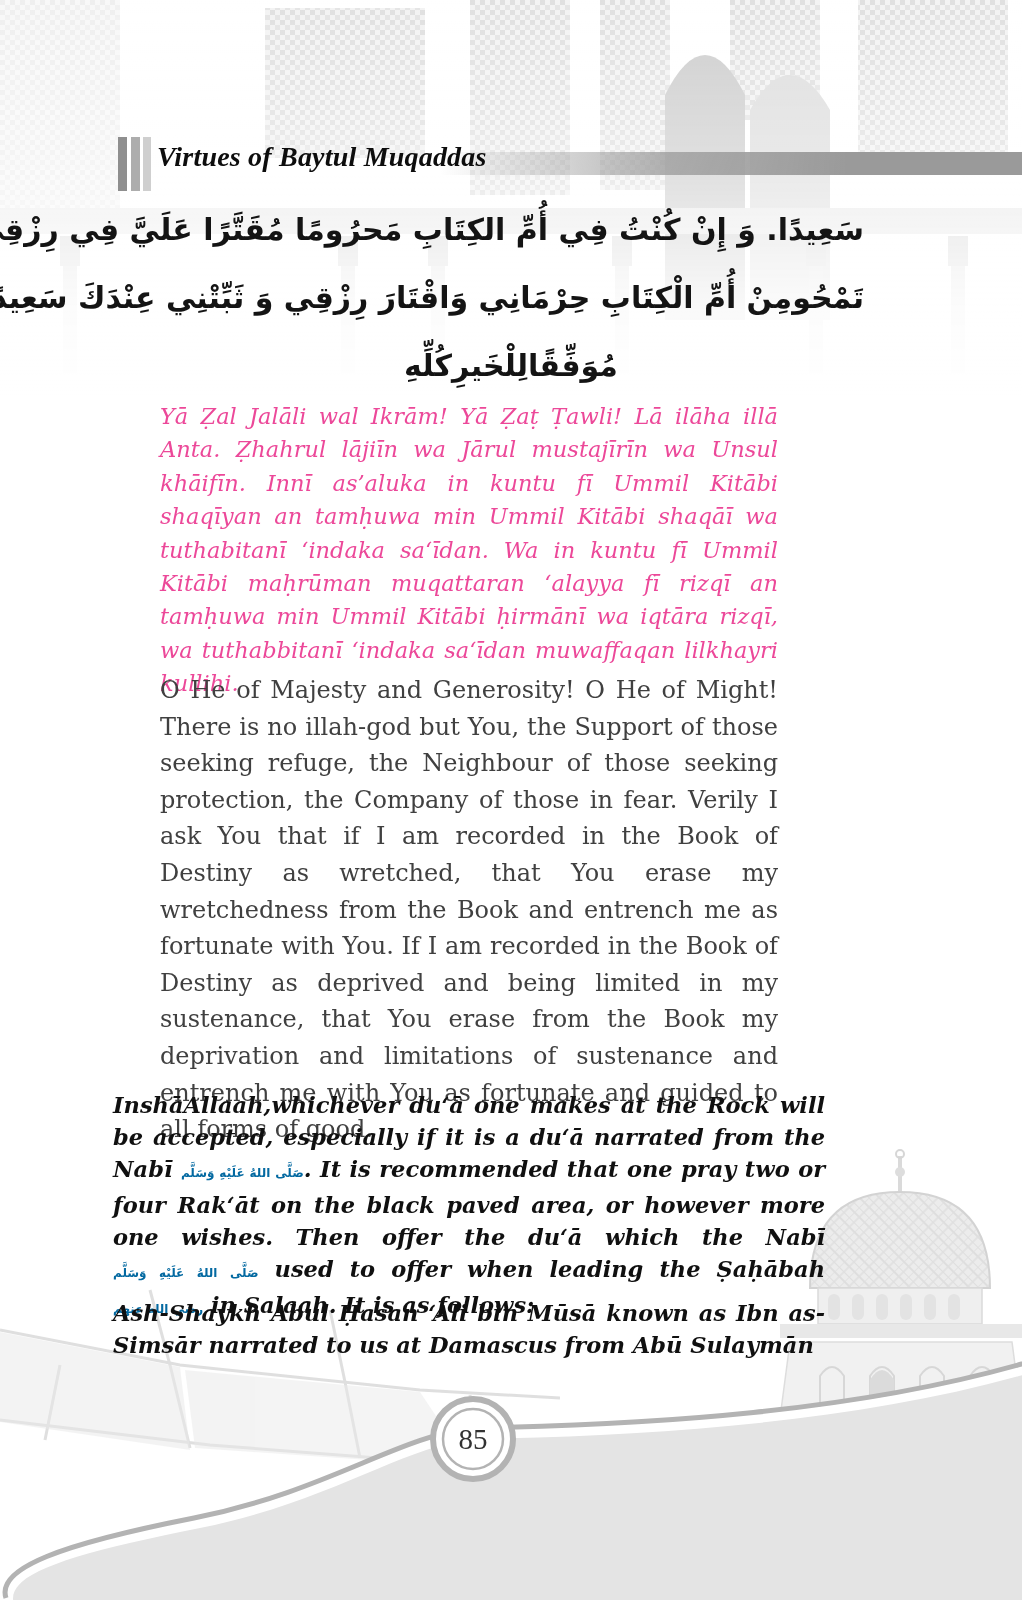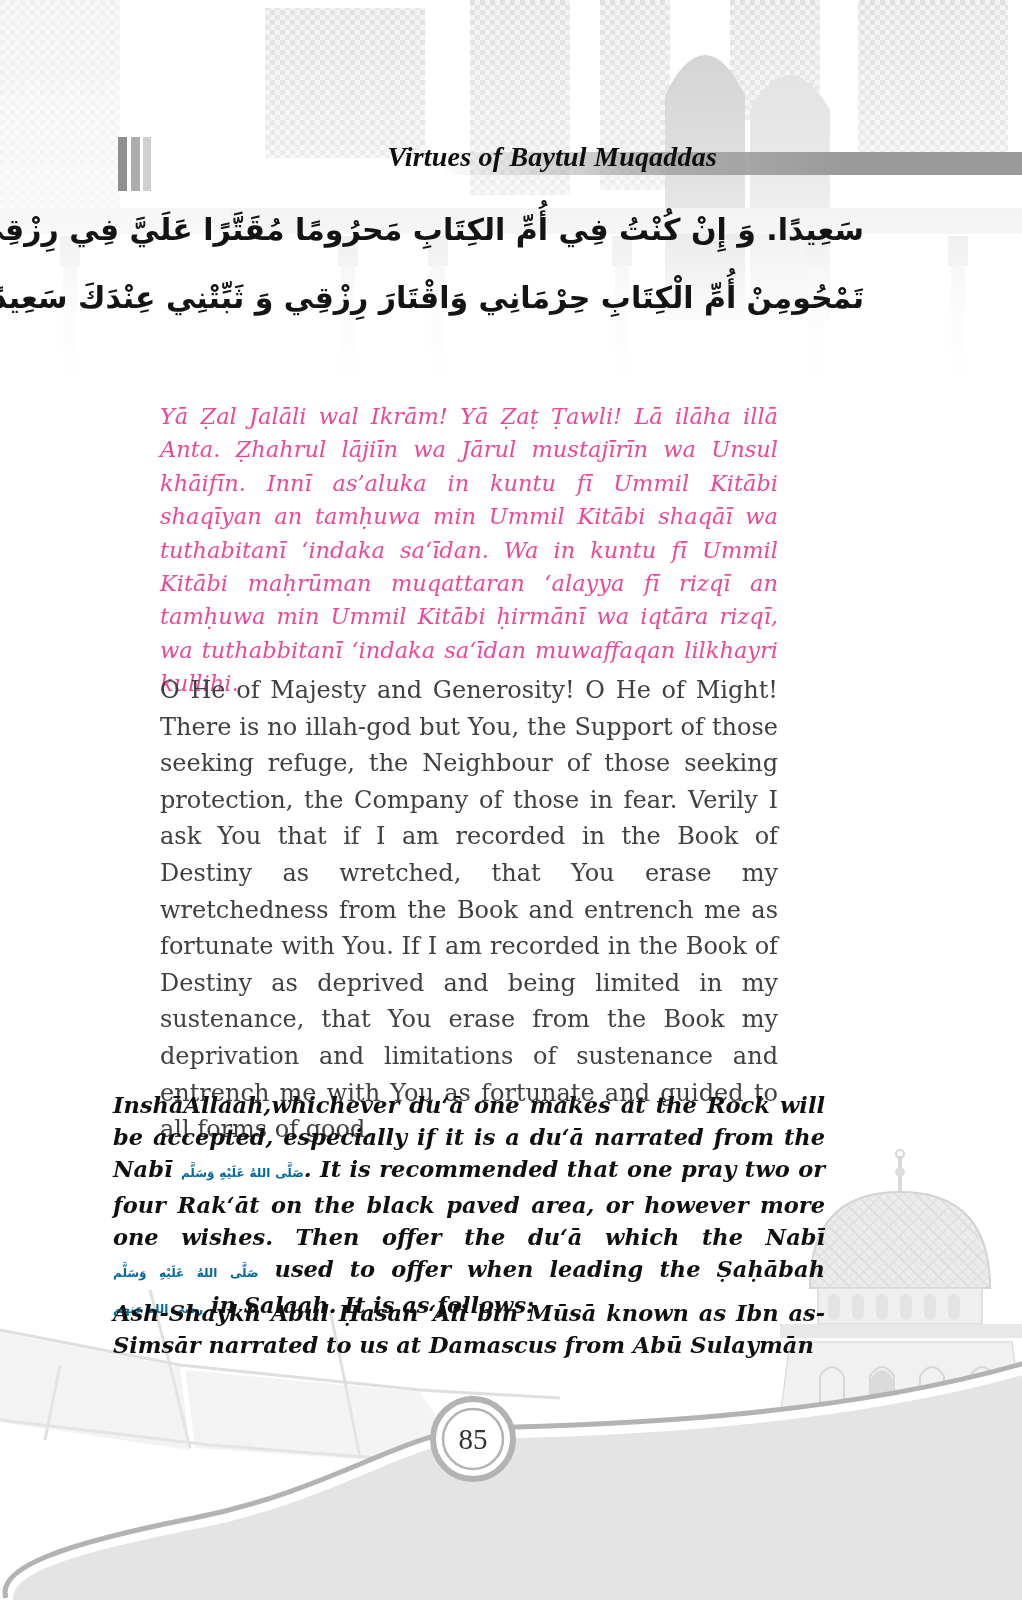--- a/index.html
+++ b/index.html
@@ -21,21 +21,21 @@
   .accent-bars .b1{left:0;width:9px;background:#8f8f8f;}
   .accent-bars .b2{left:13px;width:9px;background:#adadad;}
   .accent-bars .b3{left:25px;width:8px;background:#cfcfcf;}
   .title-band{
     position:absolute;top:152px;left:440px;width:582px;height:23px;
     background:linear-gradient(90deg,rgba(154,154,154,0) 0%,rgba(154,154,154,.75) 38%,#9a9a9a 70%);
   }
   .page-title{
     position:absolute;top:141px;left:157px;width:560px;
     font-family:"Liberation Serif",serif;font-weight:bold;font-style:italic;
-    font-size:28px;color:#0d0d0d;letter-spacing:.2px;white-space:nowrap;text-align:right;
+    font-size:28px;color:#0d0d0d;letter-spacing:.2px;white-space:nowrap;
   }
   
   .arabic{
     position:absolute;top:196px;left:158px;width:706px;z-index:2;
     direction:rtl;font-family:"DejaVu Sans",sans-serif;font-weight:bold;
     font-size:30px;color:#141414;
   }
   .ar-line{height:68px;line-height:68px;text-align:center;white-space:nowrap;}
   .ar-just{text-align:justify;text-align-last:justify;}
   .translit{
@@ -115,20 +115,21 @@
         <i class="b1"></i>
         <i class="b2"></i>
         <i class="b3"></i>
       </div>
     <div class="page-title">Virtues of Baytul Muqaddas</div>
   </div>
 
   <div class="arabic">
     <div class="ar-line ar-just">سَعِيدًا. وَ إِنْ كُنْتُ فِي أُمِّ الكِتَابِ مَحرُومًا مُقَتَّرًا عَلَيَّ فِي رِزْقِي أَنْ</div>
     <div class="ar-line ar-just">تَمْحُومِنْ أُمِّ الْكِتَابِ حِرْمَانِي وَاقْتَارَ رِزْقِي وَ ثَبِّتْنِي عِنْدَكَ سَعِيدًا</div>
+    <div class="ar-line">مُوَفِّقًالِلْخَيرِكُلِّهِ</div>
   </div>
 
   <div class="translit">Yā Ẓal Jalāli wal Ikrām! Yā Ẓaṭ Ṭawli! Lā ilāha illā Anta. Ẓhahrul lājiīn wa Jārul mustajīrīn wa Unsul khāifīn. Innī as’aluka in kuntu fī Ummil Kitābi shaqīyan an tamḥuwa min Ummil Kitābi shaqāī wa tuthabitanī ‘indaka sa‘īdan. Wa in kuntu fī Ummil Kitābi maḥrūman muqattaran ‘alayya fī rizqī an tamḥuwa min Ummil Kitābi ḥirmānī wa iqtāra rizqī, wa tuthabbitanī ‘indaka sa‘īdan muwaffaqan lilkhayri kullihi.</div>
 
   <div class="translation">O He of Majesty and Generosity! O He of Might! There is no illah-god but You, the Support of those seeking refuge, the Neighbour of those seeking protection, the Company of those in fear. Verily I ask You that if I am recorded in the Book of Destiny as wretched, that You erase my wretchedness from the Book and entrench me as fortunate with You. If I  am recorded in the Book of Destiny as deprived and being limited in my sustenance, that You erase from the Book my deprivation and limitations of sustenance and  entrench me with You as fortunate and guided to all forms of good.</div>
 
   <svg class="stone-bg" viewBox="0 0 560 240" aria-hidden="true">
     <g stroke="#b9b9b9" stroke-width="3" fill="none" opacity="0.45">
       <path d="M0 60 L180 95 L420 120 L560 128"></path>
       <path d="M0 150 L210 175 L470 195 L560 198"></path>

